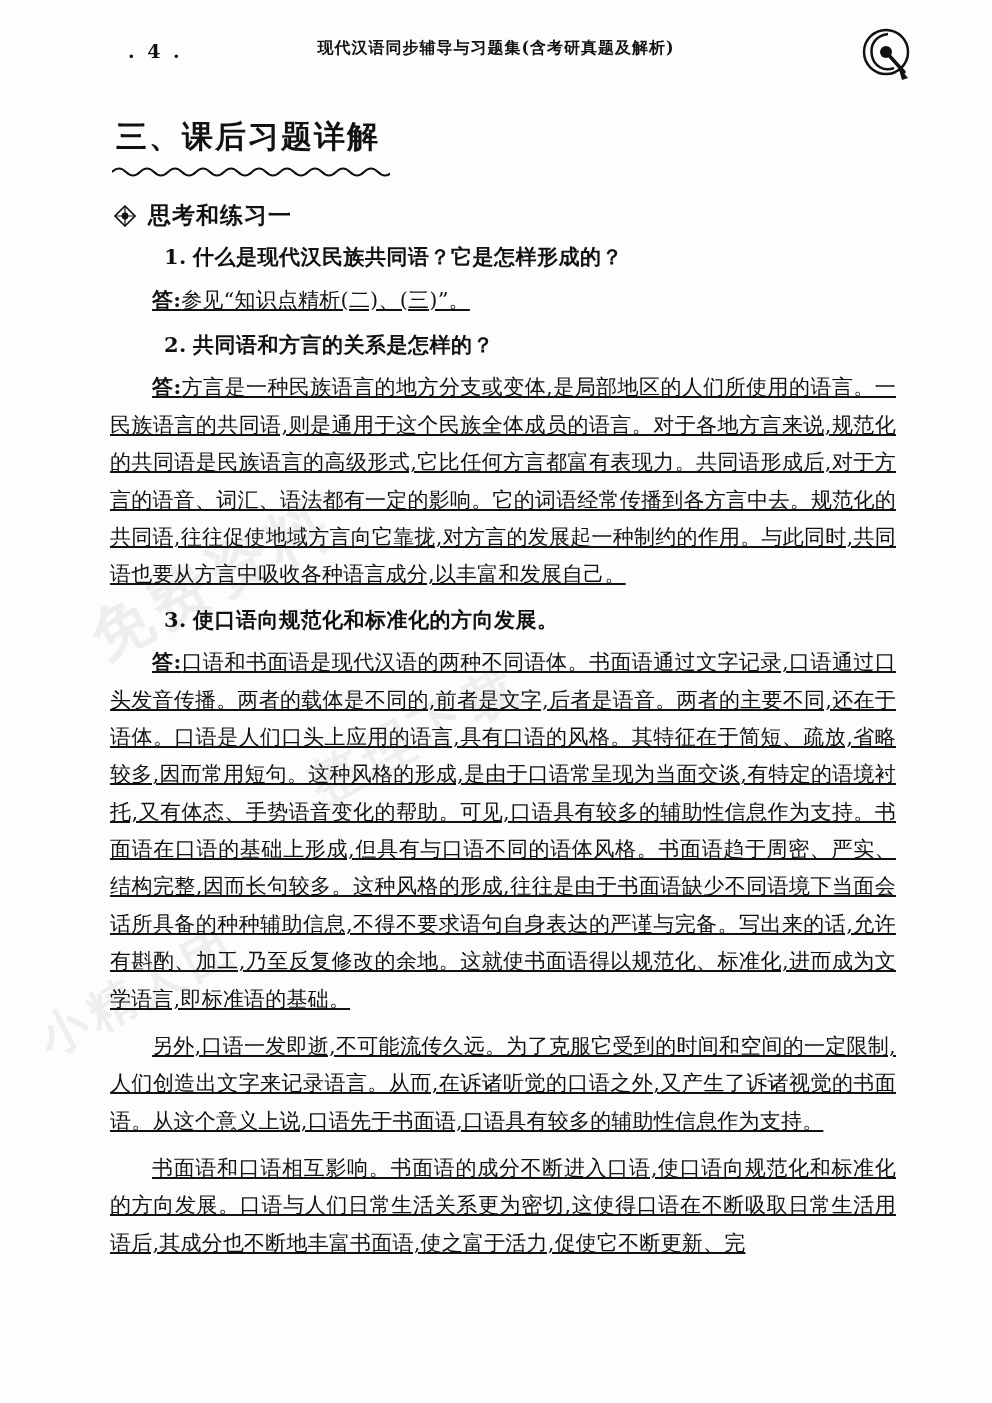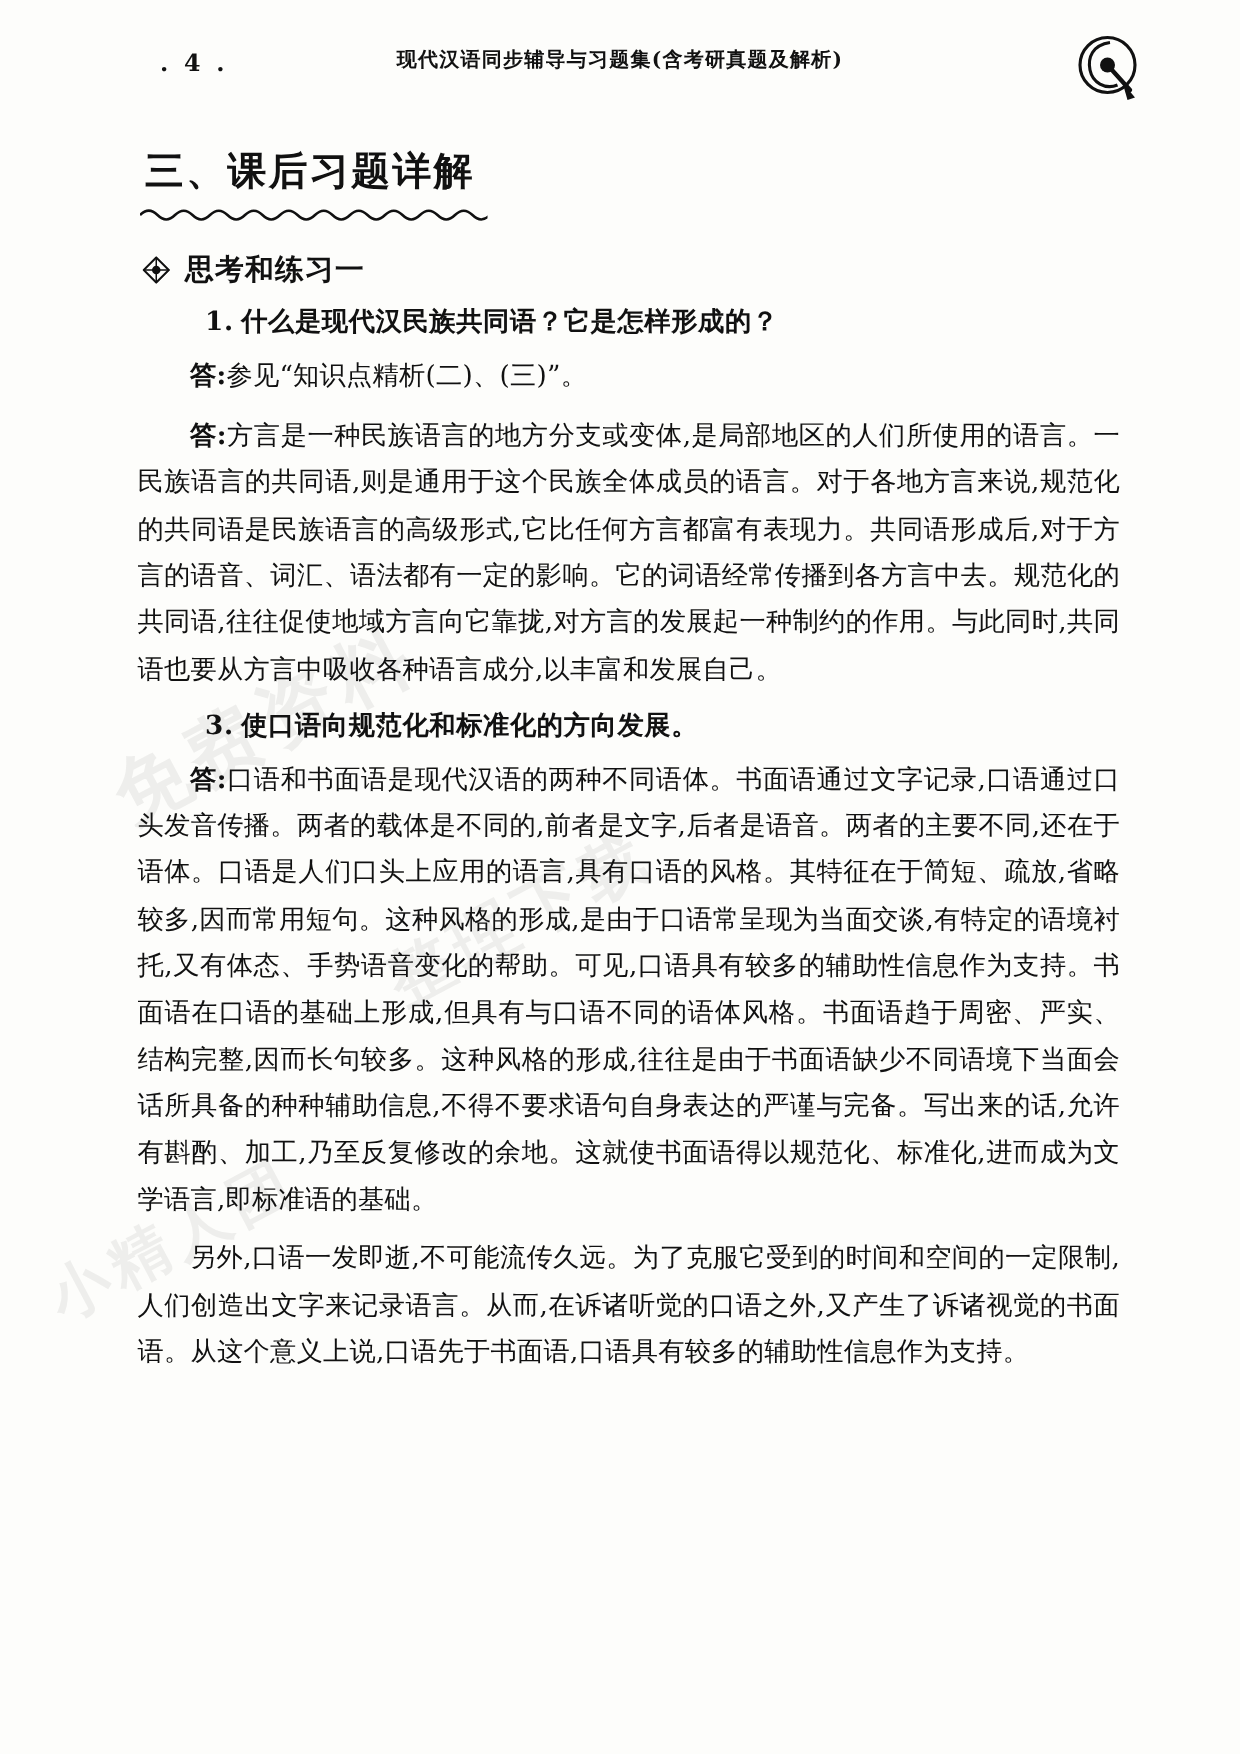--- a/index.html
+++ b/index.html
@@ -131,20 +131,21 @@
     margin-right: 6px;
   }
 
   p.answer {
     font-size: 21px;
     line-height: 1.78;
     margin: 6px 0 10px 0;
     text-align: justify;
     text-justify: inter-ideograph;
     letter-spacing: 0.2px;
+    text-decoration: underline;
   }
   p.answer.indent {
     text-indent: 42px;
   }
   .ans-label {
     font-weight: bold;
   }
 </style>
 </head>
 <body>
@@ -187,26 +188,30 @@
       <span>思考和练习一</span>
     </div>
 
     <div class="q-item">
       <span class="q-num">1.</span><span>什么是现代汉民族共同语？它是怎样形成的？</span>
     </div>
     <p class="answer indent">
       <span class="ans-label">答:</span><span>参见“知识点精析(二)、(三)”。</span>
     </p>
 
+    <div class="q-item">
+      <span class="q-num">2.</span><span>共同语和方言的关系是怎样的？</span>
+    </div>
     <p class="answer indent">
       <span class="ans-label">答:</span><span>方言是一种民族语言的地方分支或变体,是局部地区的人们所使用的语言。一民族语言的共同语,则是通用于这个民族全体成员的语言。对于各地方言来说,规范化的共同语是民族语言的高级形式,它比任何方言都富有表现力。共同语形成后,对于方言的语音、词汇、语法都有一定的影响。它的词语经常传播到各方言中去。规范化的共同语,往往促使地域方言向它靠拢,对方言的发展起一种制约的作用。与此同时,共同语也要从方言中吸收各种语言成分,以丰富和发展自己。</span>
     </p>
 
     <div class="q-item">
       <span class="q-num">3.</span><span>使口语向规范化和标准化的方向发展。</span>
     </div>
     <p class="answer indent">
       <span class="ans-label">答:</span><span>口语和书面语是现代汉语的两种不同语体。书面语通过文字记录,口语通过口头发音传播。两者的载体是不同的,前者是文字,后者是语音。两者的主要不同,还在于语体。口语是人们口头上应用的语言,具有口语的风格。其特征在于简短、疏放,省略较多,因而常用短句。这种风格的形成,是由于口语常呈现为当面交谈,有特定的语境衬托,又有体态、手势语音变化的帮助。可见,口语具有较多的辅助性信息作为支持。书面语在口语的基础上形成,但具有与口语不同的语体风格。书面语趋于周密、严实、结构完整,因而长句较多。这种风格的形成,往往是由于书面语缺少不同语境下当面会话所具备的种种辅助信息,不得不要求语句自身表达的严谨与完备。写出来的话,允许有斟酌、加工,乃至反复修改的余地。这就使书面语得以规范化、标准化,进而成为文学语言,即标准语的基础。</span>
     </p>
     <p class="answer indent">另外,口语一发即逝,不可能流传久远。为了克服它受到的时间和空间的一定限制,人们创造出文字来记录语言。从而,在诉诸听觉的口语之外,又产生了诉诸视觉的书面语。从这个意义上说,口语先于书面语,口语具有较多的辅助性信息作为支持。</p>
+    <p class="answer indent">书面语和口语相互影响。书面语的成分不断进入口语,使口语向规范化和标准化的方向发展。口语与人们日常生活关系更为密切,这使得口语在不断吸取日常生活用语后,其成分也不断地丰富书面语,使之富于活力,促使它不断更新、完</p>
 
   </div>
 </div>
 
 </body></html>

